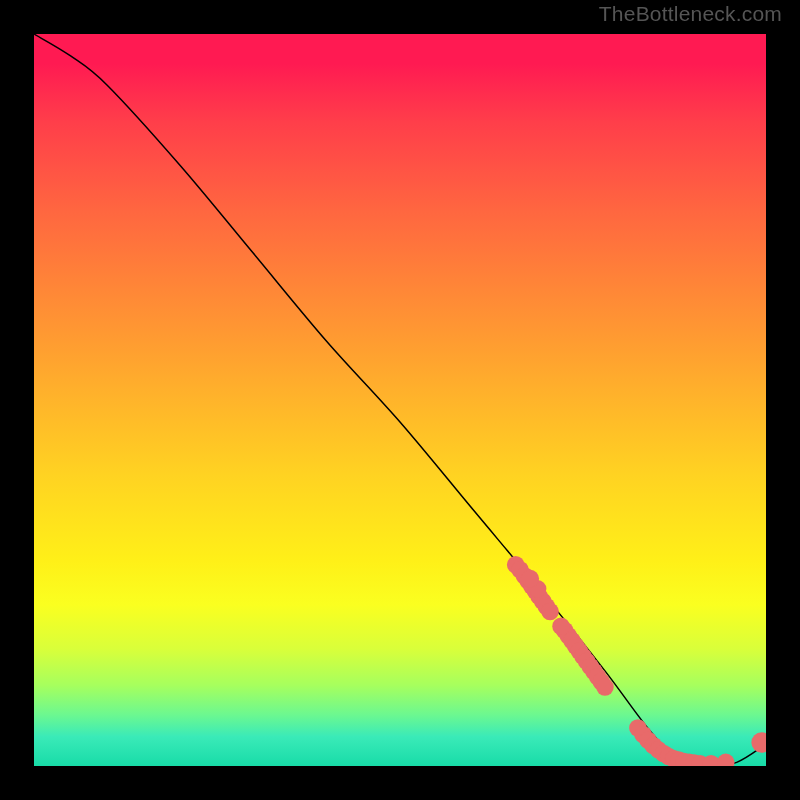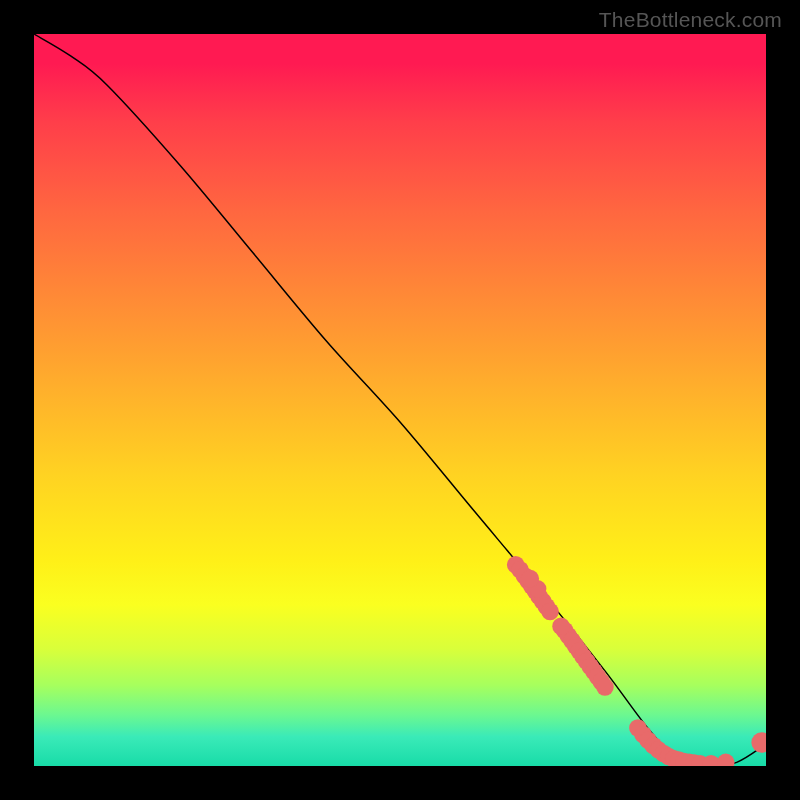--- a/index.html
+++ b/index.html
@@ -6,21 +6,21 @@
   body {
     width: 800px;
     height: 800px;
     background: #000;
     position: relative;
     font-family: Arial, Helvetica, sans-serif;
     overflow: hidden;
   }
   .watermark {
     position: absolute;
-    top: 8px;
+    top: 2px;
     right: 18px;
     color: #555;
     font-size: 21px;
     font-weight: 400;
     letter-spacing: 0.2px;
     z-index: 10;
   }
   .plot {
     position: absolute;
     left: 34px;

